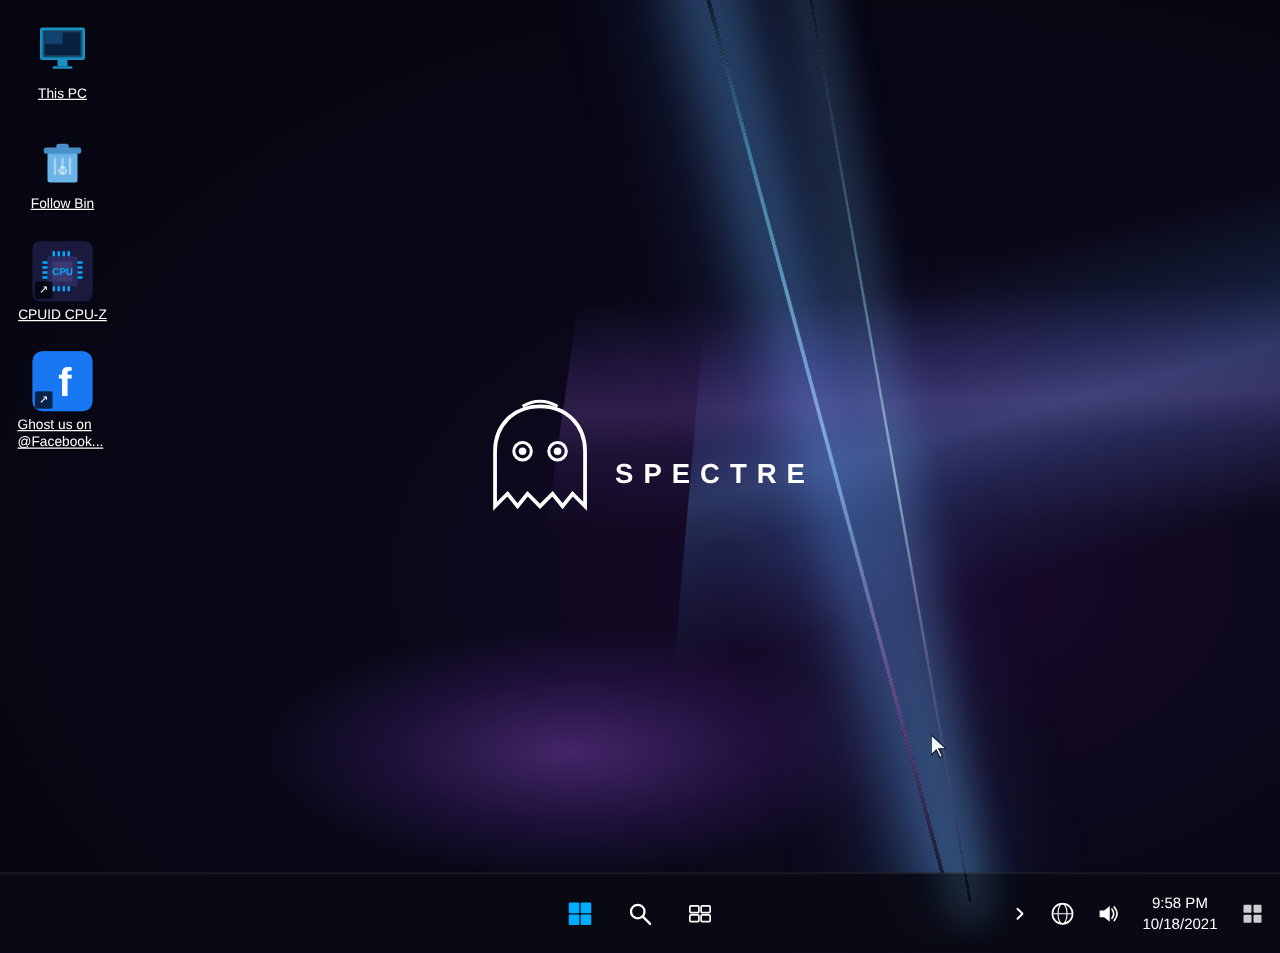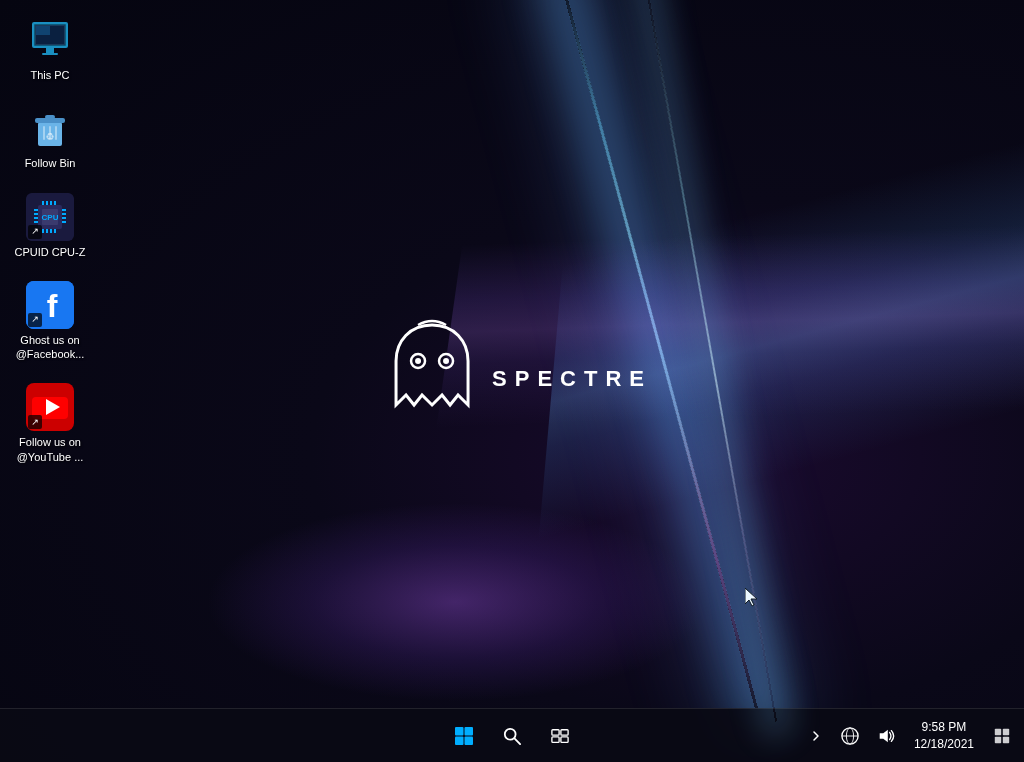--- a/index.html
+++ b/index.html
@@ -107,24 +107,24 @@
     .icon-img {
       width: 48px;
       height: 48px;
       position: relative;
       margin-bottom: 4px;
     }
 
     .icon-label {
       color: white;
       font-size: 11px;
-      text-align: center;
       line-height: 1.3;
       text-shadow: 1px 1px 2px rgba(0,0,0,0.9);
       word-break: break-word;
+      text-decoration: underline;
     }
 
     
     .shortcut-arrow {
       position: absolute;
       bottom: 2px;
       left: 2px;
       width: 14px;
       height: 14px;
       background: rgba(0,0,0,0.7);
@@ -191,21 +191,21 @@
       margin-top: 8px;
       font-family: Arial, sans-serif;
     }
 
     
     .taskbar {
       position: absolute;
       bottom: 0;
       left: 0;
       width: 1024px;
-      height: 54px;
+      height: 64px;
       background: rgba(10, 10, 20, 0.95);
       display: flex;
       align-items: center;
       justify-content: space-between;
       padding: 0 8px;
       border-top: 1px solid rgba(255,255,255,0.1);
     }
 
     .taskbar-left {
       display: flex;
@@ -419,31 +419,20 @@
           <svg viewBox="0 0 48 48" xmlns="http://www.w3.org/2000/svg" width="48" height="48">
             <rect width="48" height="48" rx="8" fill="#1877f2"></rect>
             <text x="26" y="36" text-anchor="middle" font-size="32" font-weight="bold" fill="white" font-family="Arial">f</text>
           </svg>
         </div>
         <div class="shortcut-arrow"></div>
       </div>
       <span class="icon-label">Ghost us on @Facebook...</span>
     </div>
 
-    <div class="desktop-icon">
-      <div class="icon-img" style="position:relative;">
-        <svg viewBox="0 0 48 48" xmlns="http://www.w3.org/2000/svg" width="48" height="48">
-          <rect width="48" height="48" rx="8" fill="#cc0000"></rect>
-          <rect x="6" y="14" width="36" height="22" rx="4" fill="#ff0000"></rect>
-          <polygon points="20,16 34,24 20,32" fill="white"></polygon>
-        </svg>
-        <div class="shortcut-arrow"></div>
-      </div>
-      <span class="icon-label">Follow us on @YouTube ...</span>
-    </div>
 
 
   </div>
 
   <div class="spectre-logo">
     <svg viewBox="0 0 120 120" xmlns="http://www.w3.org/2000/svg" width="120" height="120">
 
       <path d="M60 10 C38 10 24 26 24 46 L24 90 L34 80 L42 90 L50 80 L60 90 L70 80 L78 90 L86 80 L96 90 L96 46 C96 26 82 10 60 10 Z" fill="none" stroke="white" stroke-width="3"></path>
 
       <circle cx="46" cy="46" r="7" fill="none" stroke="white" stroke-width="2.5"></circle>
@@ -516,21 +505,21 @@
       <div class="tray-icon">
         <svg viewBox="0 0 20 20" xmlns="http://www.w3.org/2000/svg" width="18" height="18">
           <polygon points="3,7 3,13 7,13 12,17 12,3 7,7" fill="white"></polygon>
           <path d="M14 6 Q17 10 14 14" fill="none" stroke="white" stroke-width="1.5" stroke-linecap="round"></path>
           <path d="M16 4 Q21 10 16 16" fill="none" stroke="white" stroke-width="1.5" stroke-linecap="round"></path>
         </svg>
       </div>
 
       <div class="clock">
         <span>9:58 PM</span>
-        <span>12/18/2021</span>
+        <span>10/18/2021</span>
       </div>
 
       <div class="notif-btn">
         <svg viewBox="0 0 20 20" xmlns="http://www.w3.org/2000/svg" width="16" height="16">
           <rect x="1" y="1" width="8" height="8" rx="1" fill="white" opacity="0.8"></rect>
           <rect x="11" y="1" width="8" height="8" rx="1" fill="white" opacity="0.8"></rect>
           <rect x="1" y="11" width="8" height="8" rx="1" fill="white" opacity="0.8"></rect>
           <rect x="11" y="11" width="8" height="8" rx="1" fill="white" opacity="0.8"></rect>
         </svg>
       </div>

